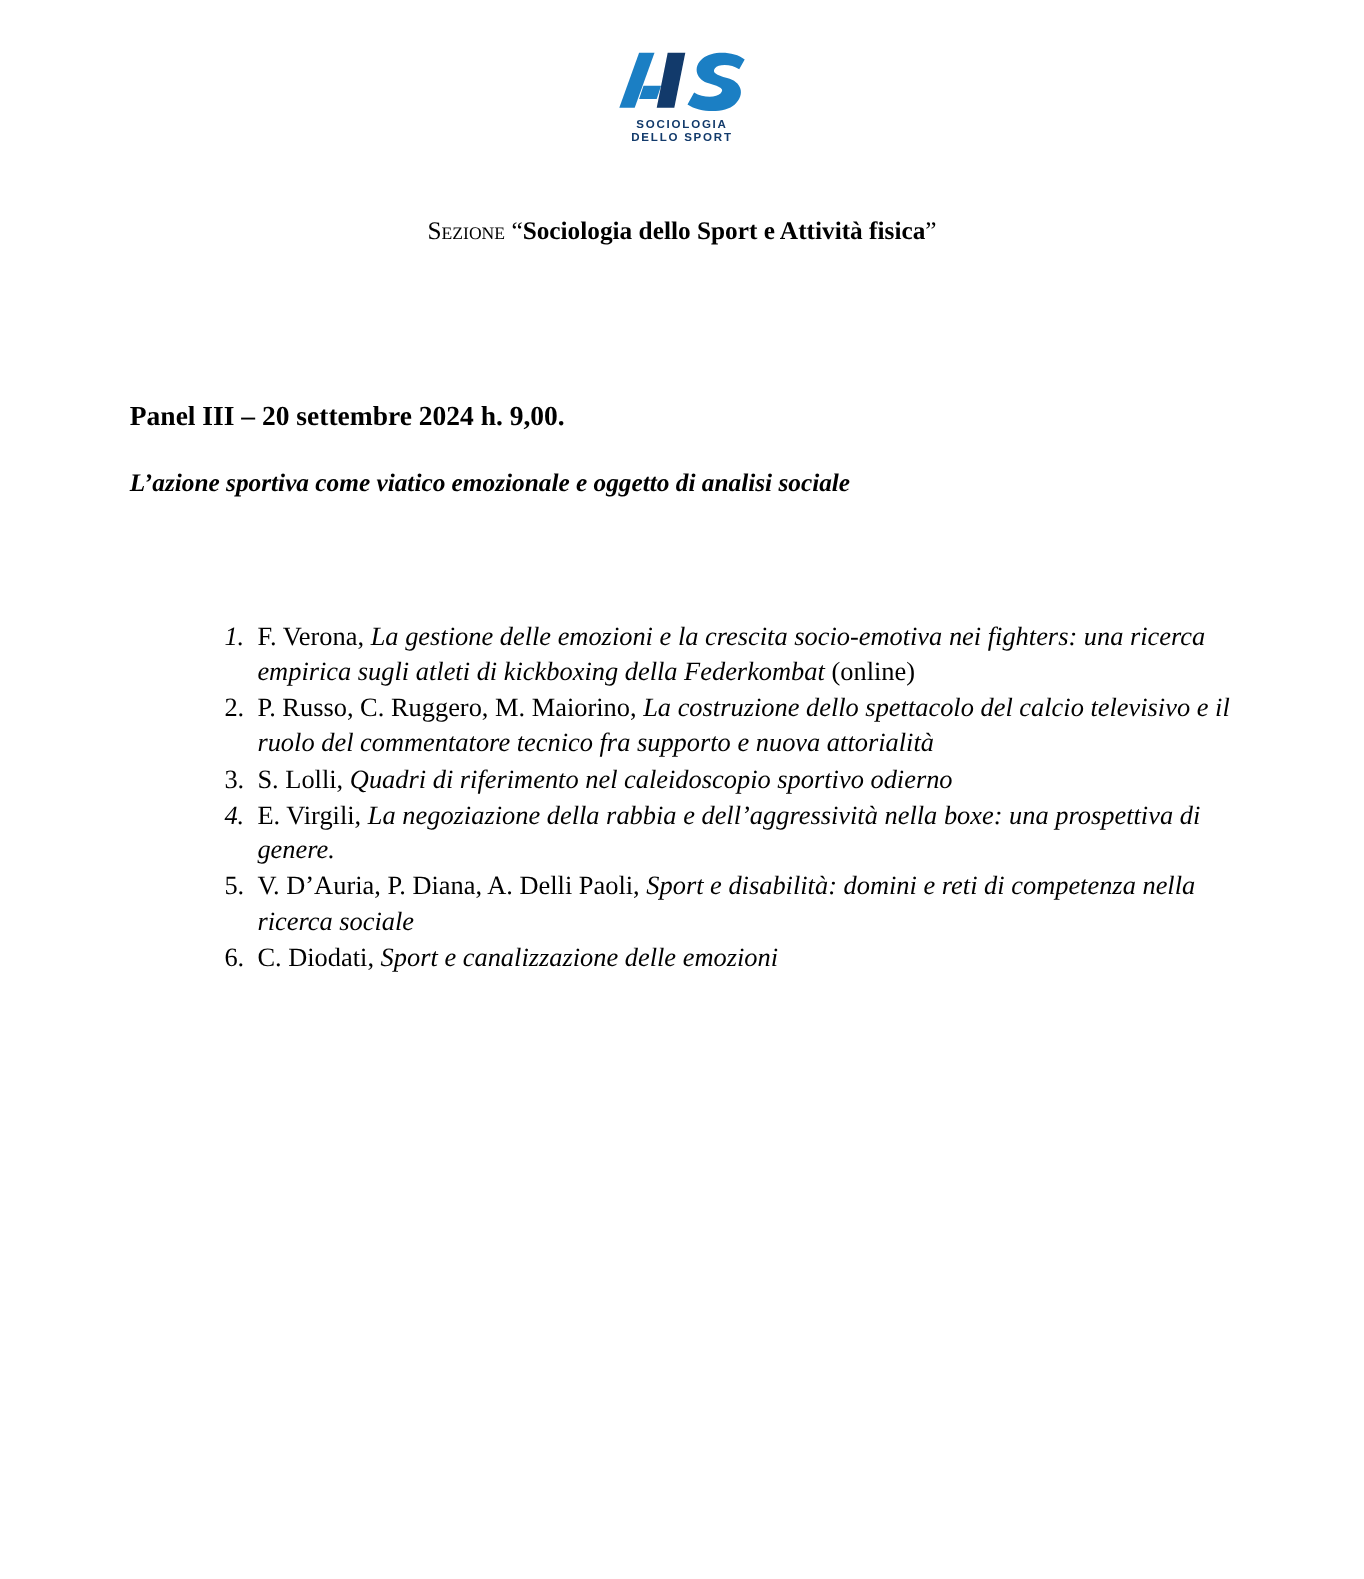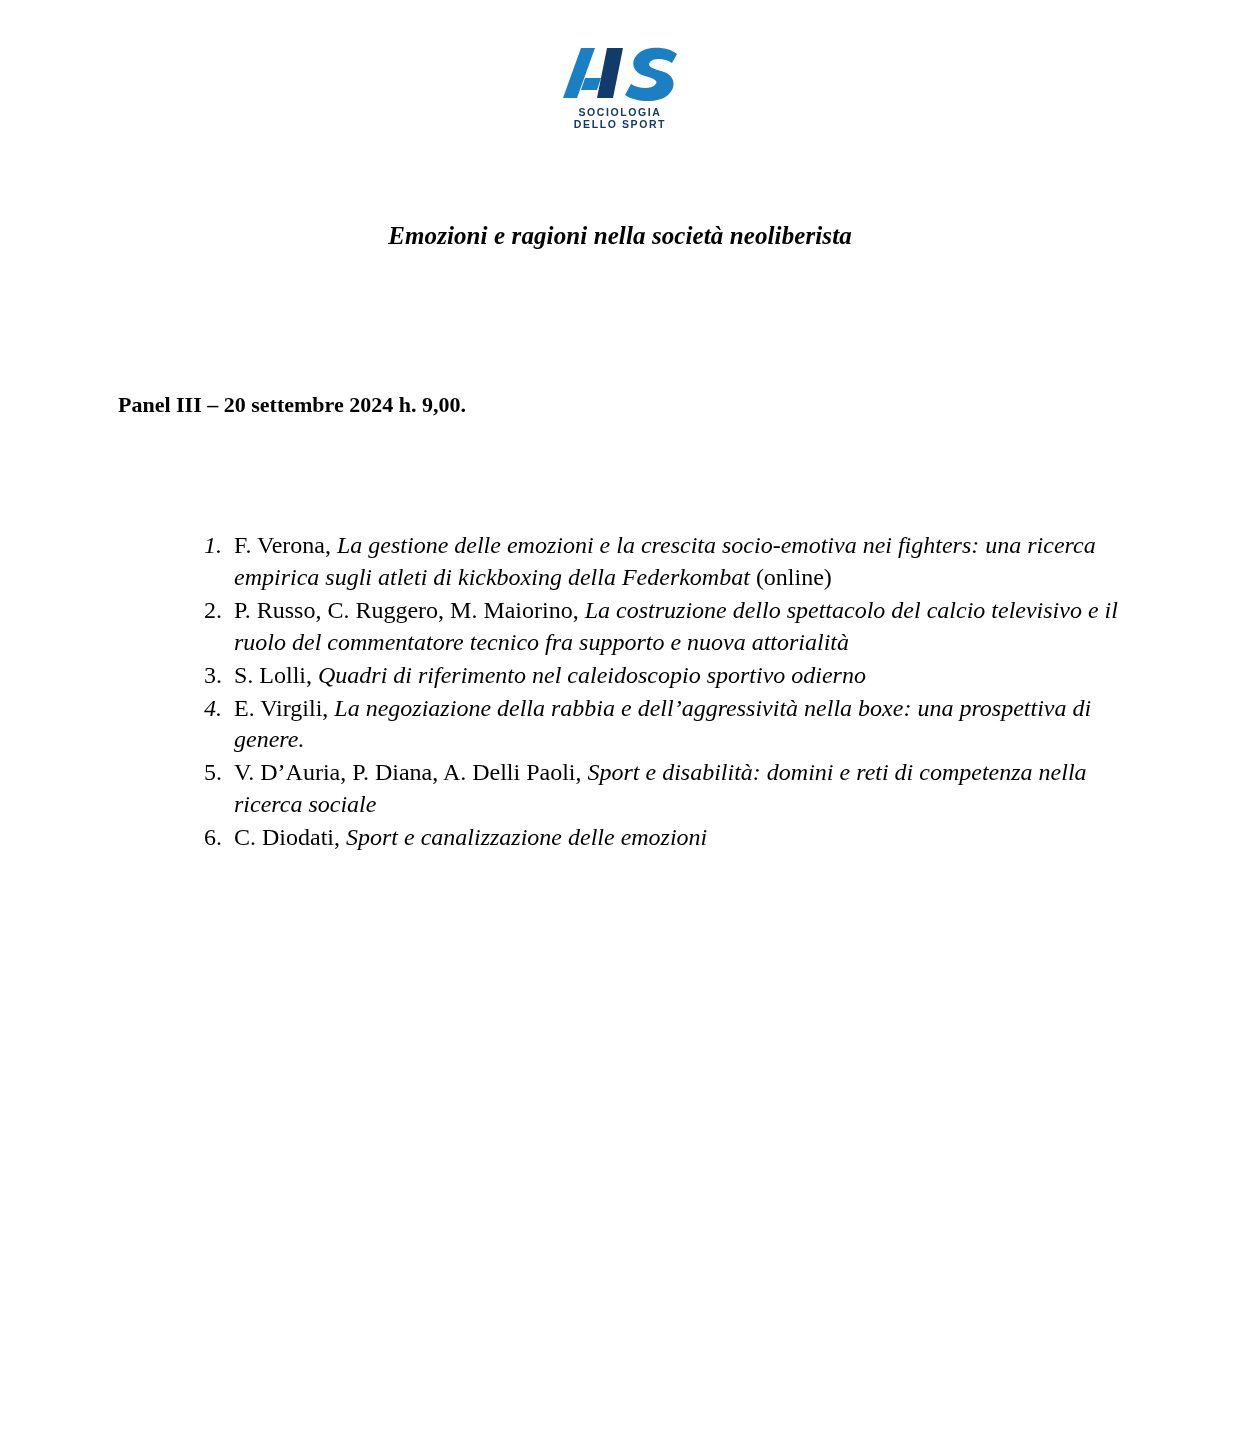--- a/index.html
+++ b/index.html
@@ -58,21 +58,21 @@
     font-size: 23px;
   }
   .section-name {
     font-weight: bold;
   }
 
   
   .panel-title {
     margin: 0;
     padding-top: 142px;
-    font-size: 22px;
+    font-size: 25px;
     font-weight: bold;
   }
   .panel-subject {
     margin: 0;
     padding-top: 33px;
     font-size: 23px;
     font-weight: bold;
     font-style: italic;
   }
   .moderators {
@@ -131,26 +131,29 @@
 
         <path d="M52 8 L68 8 L58 58 L42 58 Z" fill="#123a6b"></path>
 
         <path d="M122 14 C112 6 92 6 84 13 C74 21 78 33 90 36 C100 39 104 41 100 45 C96 49 84 49 76 44 L70 55 C82 63 104 63 113 55 C123 46 119 34 106 31 C96 28 92 26 95 22 C98 18 110 18 117 23 Z" fill="#1b7fc4"></path>
       </g>
       <text x="65" y="76" text-anchor="middle" font-family="Liberation Sans, sans-serif" font-size="10.5" font-weight="bold" letter-spacing="1.6" fill="#123a6b">SOCIOLOGIA</text>
       <text x="65" y="88" text-anchor="middle" font-family="Liberation Sans, sans-serif" font-size="10.5" font-weight="bold" letter-spacing="1.6" fill="#123a6b">DELLO SPORT</text>
     </svg>
   </div>
 
-  <h1 class="doc-title">Emozioni e ragioni nella società neoliberista</h1>
 
 
+  <p class="section-line">
+    <span class="smallcaps">Sezione </span><span>“</span><span class="section-name">Sociologia dello Sport e Attività fisica</span><span>”</span>
+  </p>
 
   <p class="panel-title">Panel III – 20 settembre 2024 h. 9,00.</p>
 
+  <p class="panel-subject">L’azione sportiva come viatico emozionale e oggetto di analisi sociale</p>
 
 
   <ol class="talk-list">
     <li class="talk-item">
       <span class="talk-num italic">1.</span>
       <span class="authors">F. Verona, </span><span class="talk-title">La gestione delle emozioni e la crescita socio-emotiva nei fighters: una ricerca empirica sugli atleti di kickboxing della Federkombat</span><span class="note"> (online)</span>
     </li>
     <li class="talk-item">
       <span class="talk-num">2.</span>
       <span class="authors">P. Russo, C. Ruggero, M. Maiorino, </span><span class="talk-title">La costruzione dello spettacolo del calcio televisivo e il ruolo del commentatore tecnico fra supporto e nuova attorialità</span><span class="note"></span>

